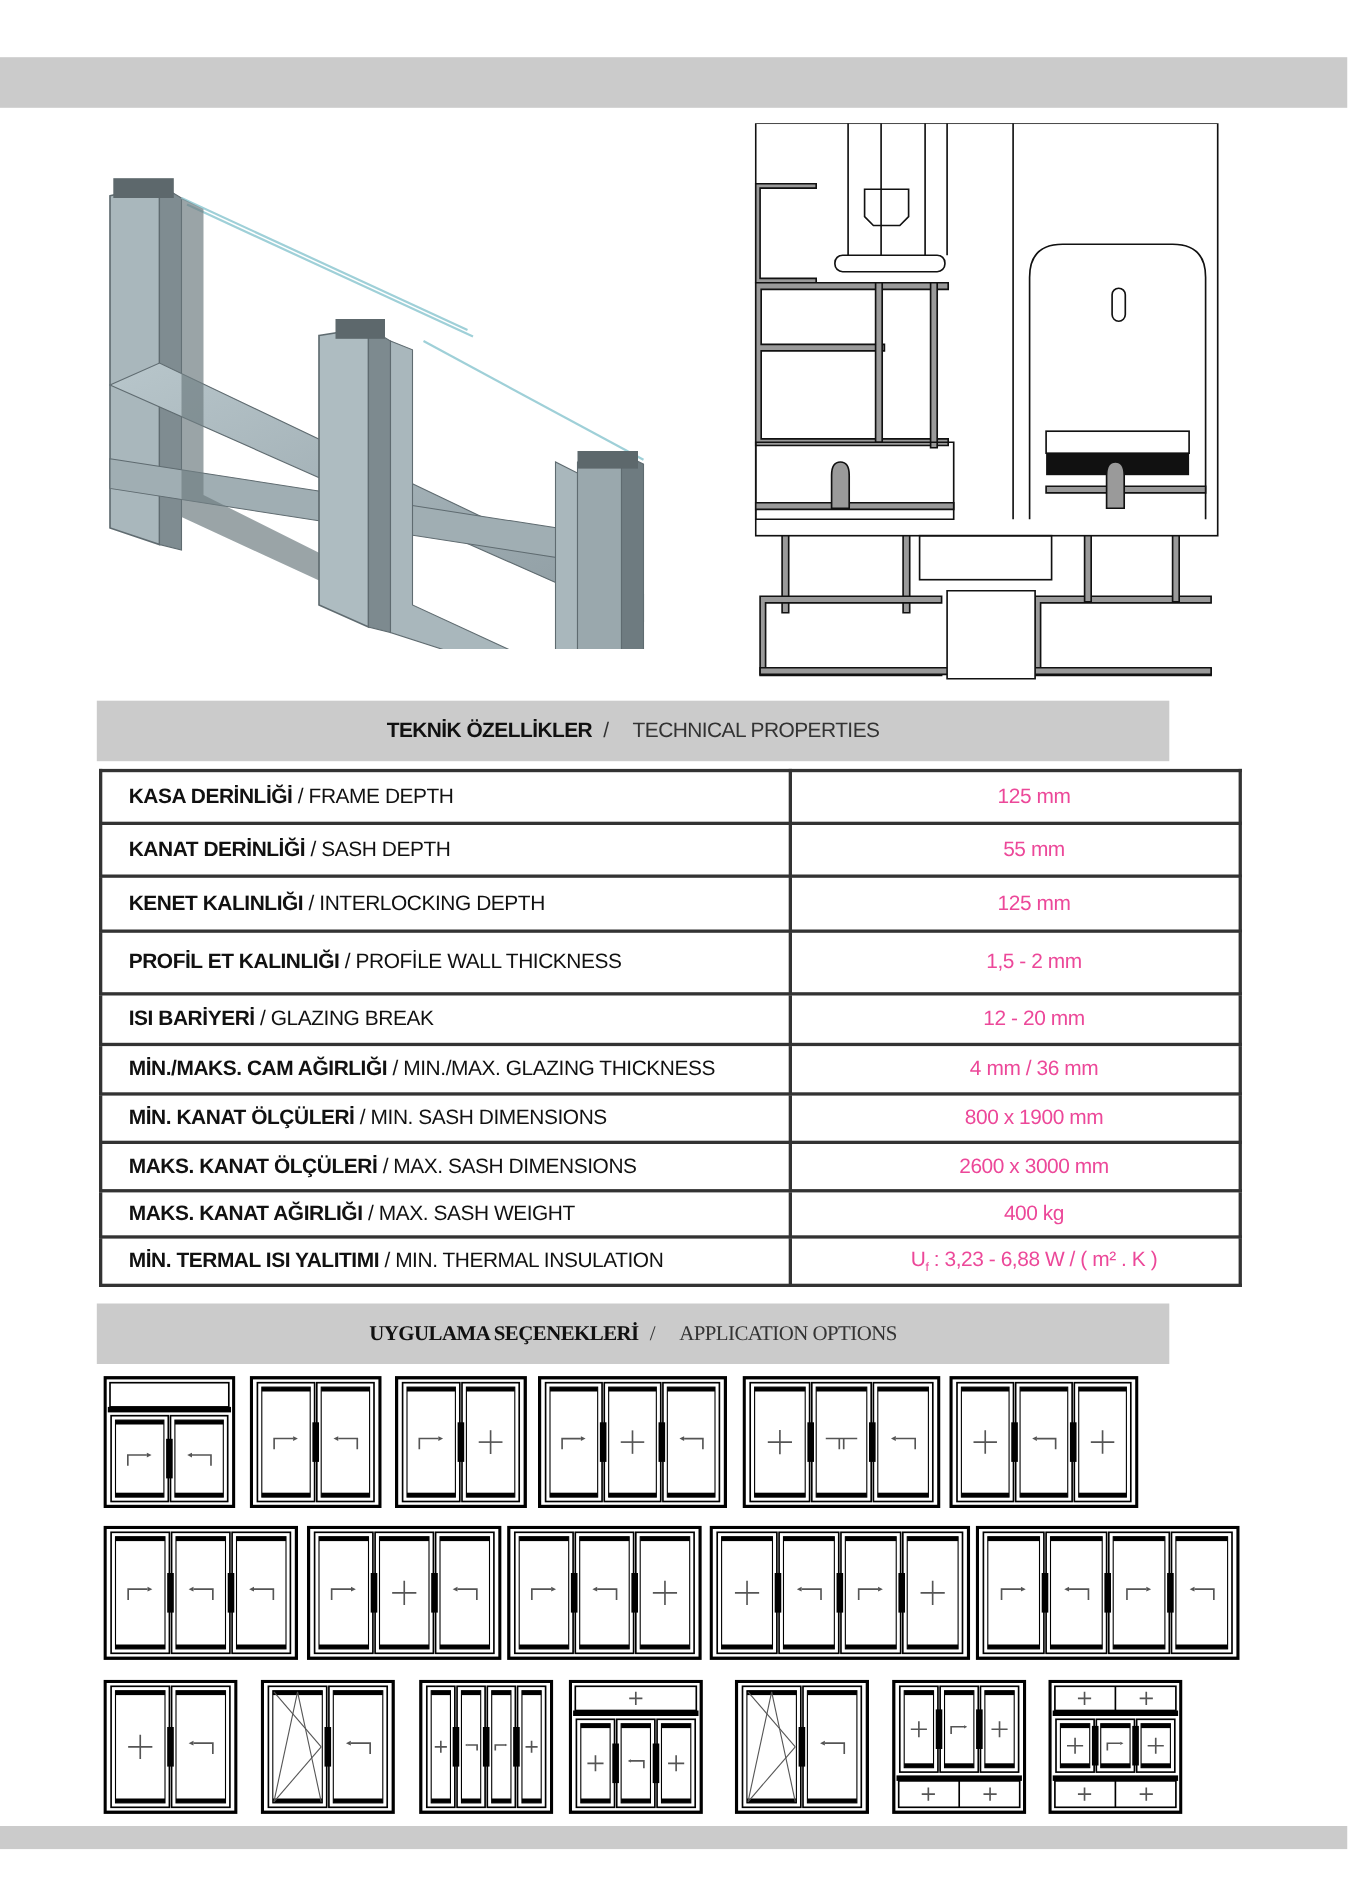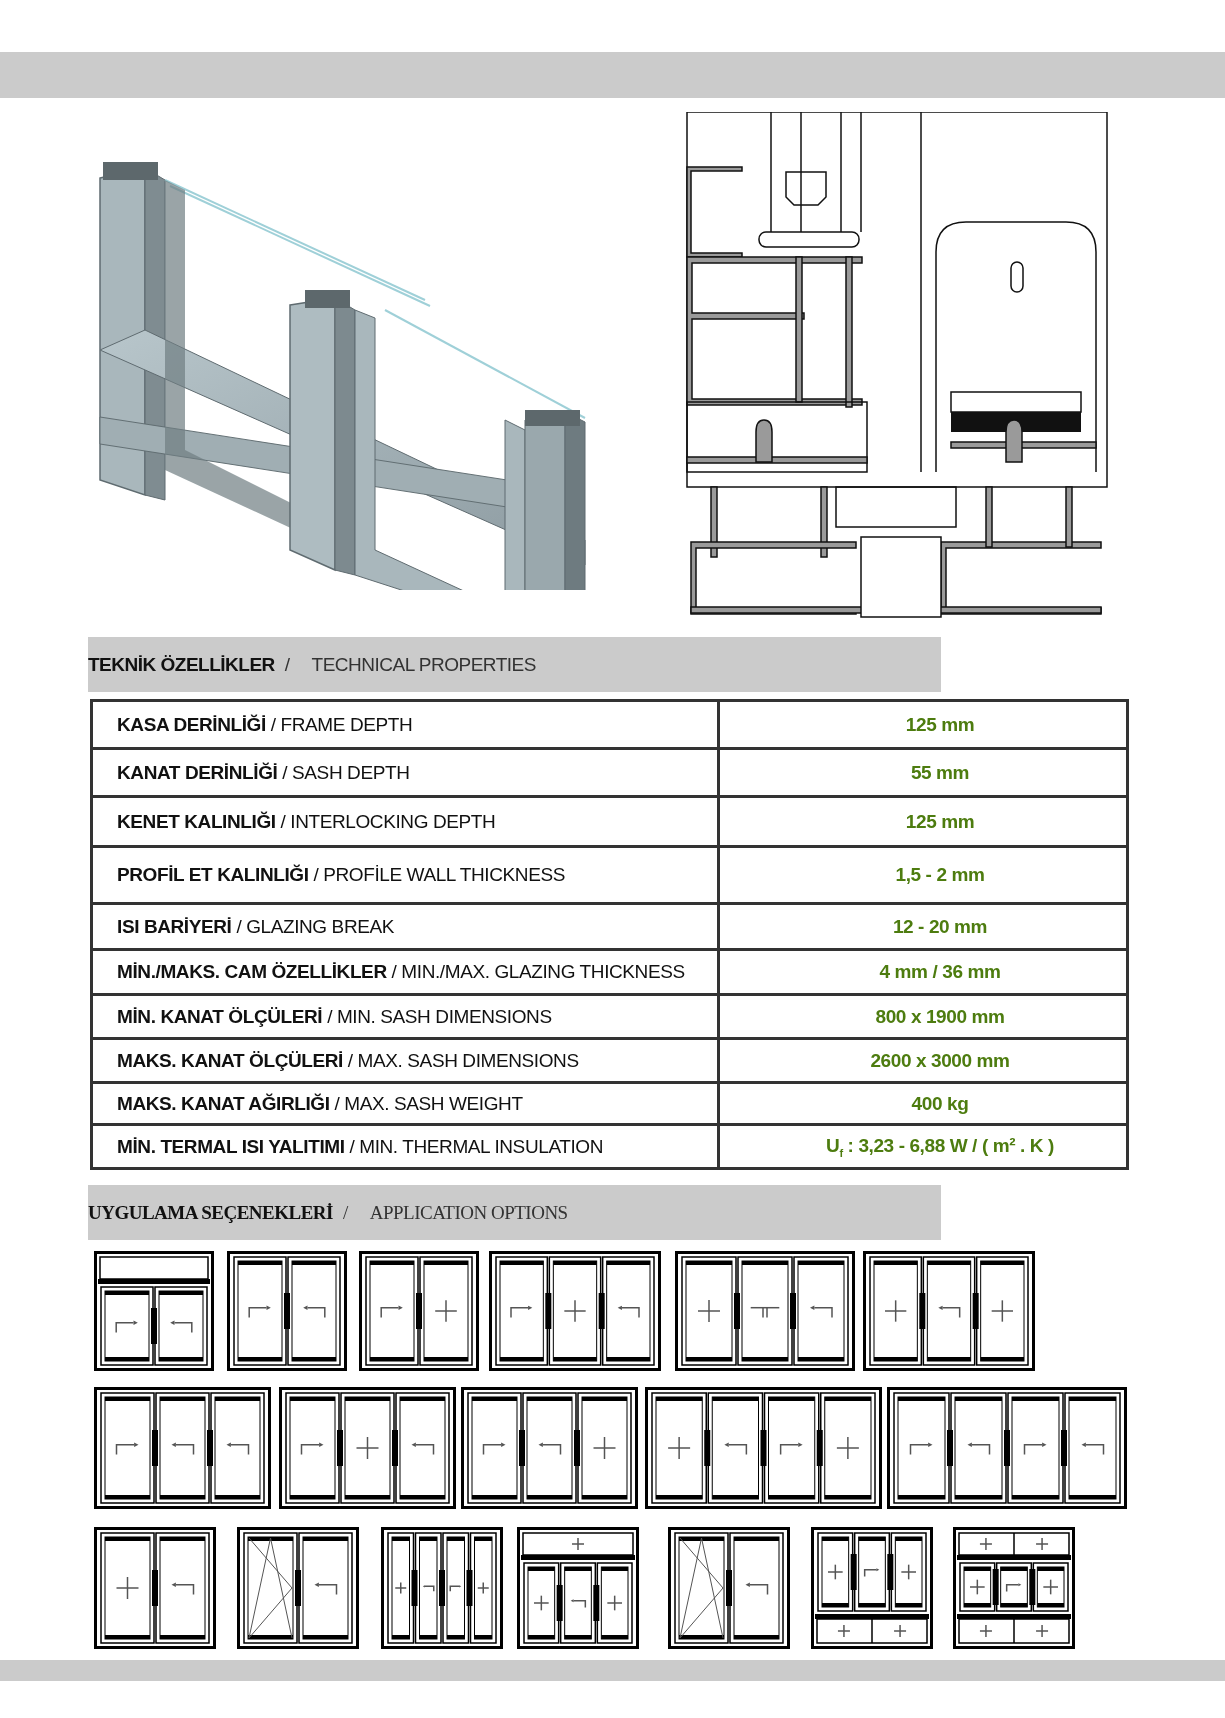--- a/index.html
+++ b/index.html
@@ -4,32 +4,32 @@
 <style>
   html, body { margin: 0; padding: 0; background: #ffffff; }
   body { width: 1225px; height: 1718px; position: relative; overflow: hidden; font-family: "Liberation Sans", sans-serif; }
   .band { position: absolute; left: 0; width: 1225px; background: #cbcbcb; }
   .band.top { top: 52px; height: 46px; }
   .band.bottom { top: 1660px; height: 21px; }
 
   .product-image { position: absolute; left: 85px; top: 150px; width: 540px; height: 440px; }
   .section-drawing { position: absolute; left: 686px; top: 112px; width: 424px; height: 515px; }
 
-  .section-header { position: absolute; left: 88px; width: 853px; height: 55px; background: #cbcbcb;
-    display: flex; align-items: center; font-size: 19px; letter-spacing: -0.5px; }
+  .section-header { position: absolute; left: 88px; width: 975px; height: 55px; background: #cbcbcb;
+    display: flex; align-items: center; justify-content: center; font-size: 19px; letter-spacing: -0.5px; }
   .section-header .tr { font-weight: bold; color: #111; }
   .section-header .sep { color: #333; margin: 0 10px; }
   .section-header .en { color: #333; margin-left: 12px; }
   #hdr-tech { top: 637px; }
   #hdr-app { top: 1185px; height: 55px; font-family: Liberation Serif, serif; }
 
   table.props { position: absolute; left: 90px; top: 699px; width: 1039px; border-collapse: collapse; }
   table.props td { border: 3px solid #333; font-size: 19px; letter-spacing: -0.4px; padding: 0; margin-top: 12px; }
   table.props td.label { width: 600px; padding-left: 24px; text-align: left; color: #111; }
-  table.props td.value { text-align: center; font-weight: bold; color: #4d7c0f; padding-left: 34px; }
+  table.props td.value { text-align: center; font-weight: normal; color: #ec4899; padding-left: 34px; }
   table.props td .tr { font-weight: bold; }
   .uf sub { font-size: 11px; }
 
   .options { position: absolute; left: 0; top: 0; width: 1225px; height: 1718px; pointer-events: none; }
   .options svg { position: absolute; pointer-events: auto; }
 </style>
 </head>
 <body>
 
 <div class="band top"></div>
@@ -130,21 +130,21 @@
       </tr>
       <tr style="height: 57px;">
         <td class="label"><span class="tr">PROFİL ET KALINLIĞI</span> / <span>PROFİLE WALL THICKNESS</span></td>
         <td class="value"><span>1,5 - 2 mm</span></td>
       </tr>
       <tr style="height: 46px;">
         <td class="label"><span class="tr">ISI BARİYERİ</span> / <span>GLAZING BREAK</span></td>
         <td class="value"><span>12 - 20 mm</span></td>
       </tr>
       <tr style="height: 45px;">
-        <td class="label"><span class="tr">MİN./MAKS. CAM ÖZELLİKLER</span> / <span>MIN./MAX. GLAZING THICKNESS</span></td>
+        <td class="label"><span class="tr">MİN./MAKS. CAM AĞIRLIĞI</span> / <span>MIN./MAX. GLAZING THICKNESS</span></td>
         <td class="value"><span>4 mm / 36 mm</span></td>
       </tr>
       <tr style="height: 44px;">
         <td class="label"><span class="tr">MİN. KANAT ÖLÇÜLERİ</span> / <span>MIN. SASH DIMENSIONS</span></td>
         <td class="value"><span>800 x 1900 mm</span></td>
       </tr>
       <tr style="height: 44px;">
         <td class="label"><span class="tr">MAKS. KANAT ÖLÇÜLERİ</span> / <span>MAX. SASH DIMENSIONS</span></td>
         <td class="value"><span>2600 x 3000 mm</span></td>
       </tr>

